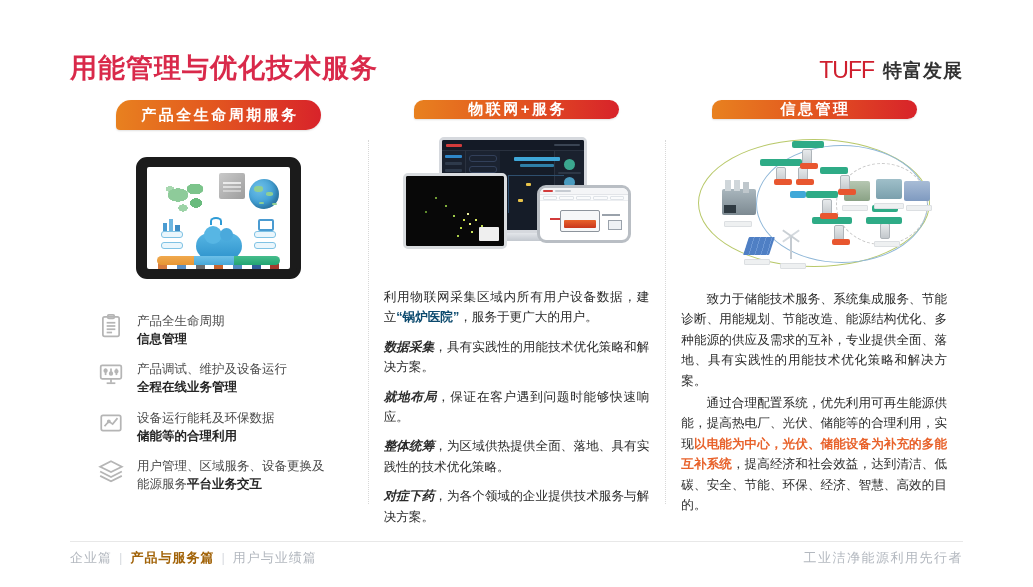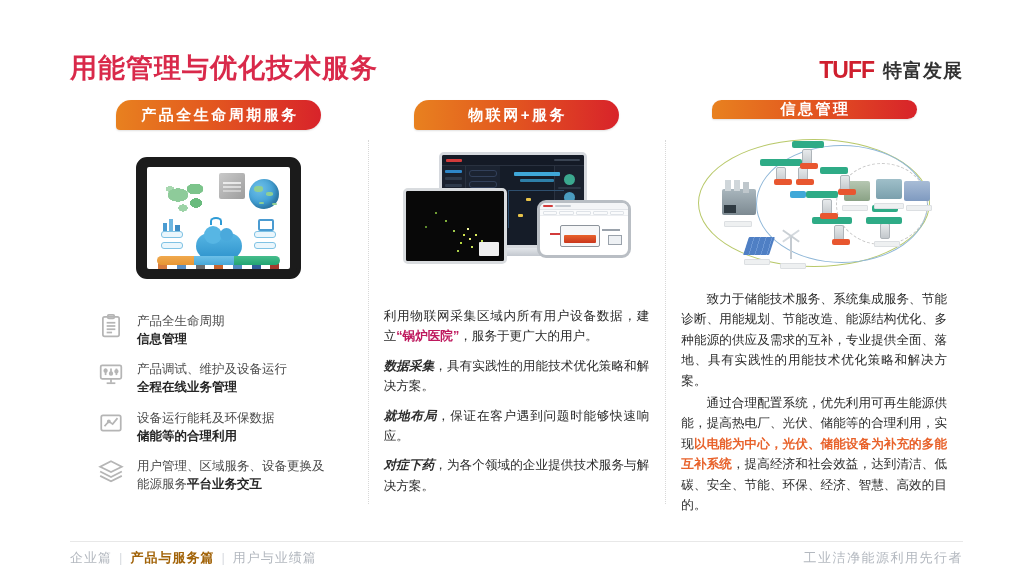--- a/index.html
+++ b/index.html
@@ -35,21 +35,21 @@
   }
   .brand {
     display: flex;
     align-items: center;
     gap: 9px;
   }
   .brand-mark {
     display: flex;
     align-items: center;
     font-size: 23px;
-    font-weight: bold;
+    font-weight: normal;
     color: #cf1f2e;
     letter-spacing: -1px;
     line-height: 1;
     font-family: "Liberation Sans", sans-serif;
   }
   .brand-name {
     font-size: 19px;
     font-weight: bold;
     color: #333333;
     letter-spacing: 1px;
@@ -474,21 +474,21 @@
   }
   .para {
     font-size: 12.6px;
     line-height: 1.62;
     color: #2b2b2b;
     margin-bottom: 9px;
     text-align: justify;
   }
   .para:last-child { margin-bottom: 0; }
   .para .b { font-weight: bold; font-style: italic; }
-  .para .red { color: #be185d; font-weight: bold; }
+  .para .red { color: #0c4a6e; font-weight: bold; }
   .para .orange { color: #e8622b; font-weight: bold; }
   .para.indent { text-indent: 2em; margin-bottom: 2px; }
 
   
   .footer {
     position: absolute;
     left: 70px; right: 70px; bottom: 22px;
     height: 24px;
     display: flex;
     align-items: center;
@@ -712,20 +712,23 @@
         <p class="para">
           <span>利用物联网采集区域内所有用户设备数据，建立</span><span class="red">“锅炉医院”</span><span>，服务于更广大的用户。</span>
         </p>
         <p class="para">
           <span class="b">数据采集</span><span>，具有实践性的用能技术优化策略和解决方案。</span>
         </p>
         <p class="para">
           <span class="b">就地布局</span><span>，保证在客户遇到问题时能够快速响应。</span>
         </p>
         <p class="para">
+          <span class="b">整体统筹</span><span>，为区域供热提供全面、落地、具有实践性的技术优化策略。</span>
+        </p>
+        <p class="para">
           <span class="b">对症下药</span><span>，为各个领域的企业提供技术服务与解决方案。</span>
         </p>
       </div>
     </div>
 
     <div class="col">
       <div class="pill">信息管理</div>
 
       <div class="stage">
         <div class="enet">

